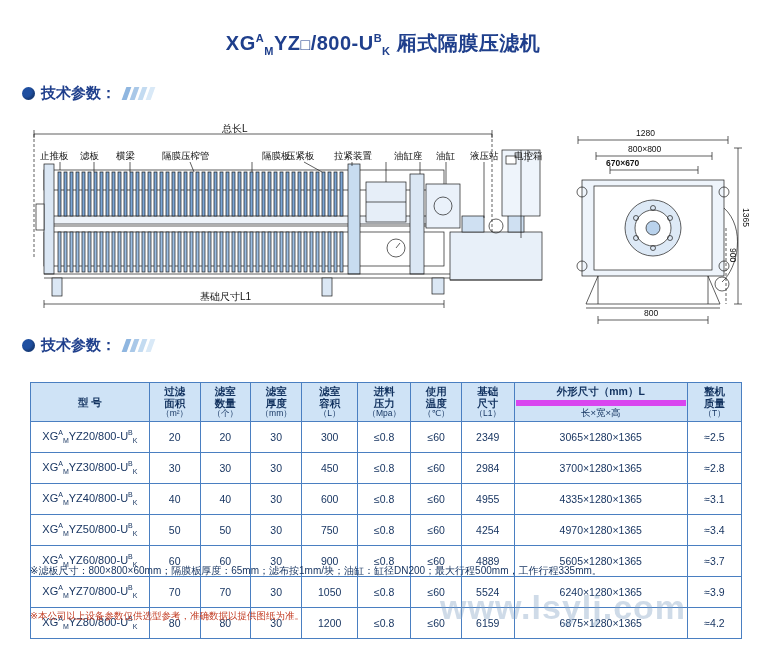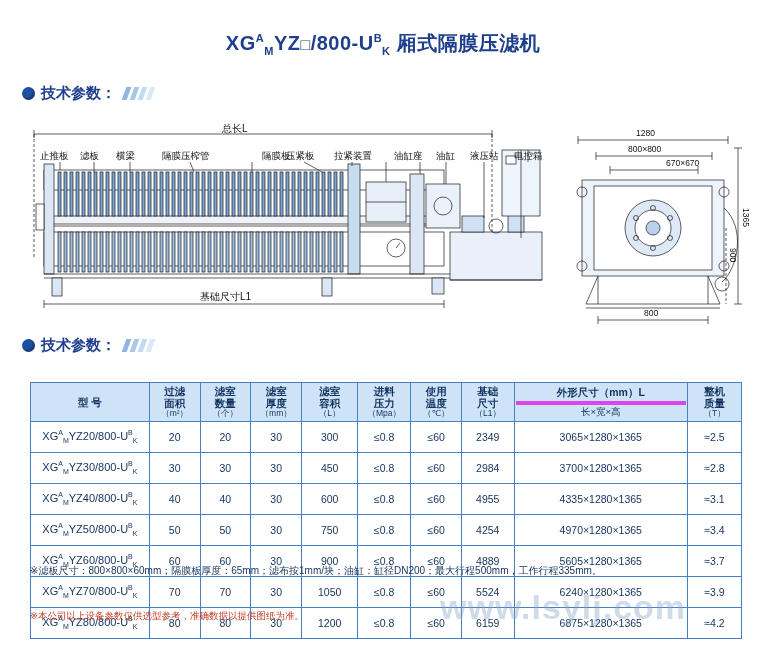--- a/index.html
+++ b/index.html
@@ -353,21 +353,21 @@
     <div class="dlabel" style="left:264px;top:42px;">压紧板</div>
     <div class="dlabel" style="left:312px;top:42px;">拉紧装置</div>
     <div class="dlabel" style="left:372px;top:42px;">油缸座</div>
     <div class="dlabel" style="left:414px;top:42px;">油缸</div>
     <div class="dlabel" style="left:448px;top:42px;">液压站</div>
     <div class="dlabel" style="left:492px;top:42px;">电控箱</div>
     <div class="dlabel" style="left:178px;top:182px;font-size:10px;">基础尺寸L1</div>
 
     <div class="dim" style="left:614px;top:20px;">1280</div>
     <div class="dim" style="left:606px;top:36px;">800×800</div>
-    <div class="dim" style="left:644px;top:50px;">670×670</div>
+    <div class="dim" style="left:584px;top:50px;font-weight:bold;">670×670</div>
     <div class="dim vert" style="left:719px;top:100px;">1365</div>
     <div class="dim vert" style="left:706px;top:140px;">900</div>
     <div class="dim" style="left:622px;top:200px;">800</div>
   </div>
 
   <div class="sec" id="sec2">
     <span class="bullet"></span>
     <span class="txt">技术参数：</span>
     <span class="slashes">
         <i></i>
@@ -400,21 +400,21 @@
             进料<br>压力<span class="unit">（Mpa）</span>
           </th>
           <th style="width:50px;">
             使用<br>温度<span class="unit">（℃）</span>
           </th>
           <th style="width:52px;">
             基础<br>尺寸<span class="unit">（L1）</span>
           </th>
           <th style="width:180px;">
             <span>外形尺寸（mm）L</span>
-            <span class="unit" style="border-top:4px solid #d946ef;margin-top:2px;padding-top:2px;font-size:9.5px;">长×宽×高</span>
+            <span class="unit" style="border-top:6px solid #d946ef;margin-top:2px;padding-top:2px;font-size:9.5px;">长×宽×高</span>
           </th>
           <th style="width:54px;">
             整机<br>质量<span class="unit">（T）</span>
           </th>
         </tr>
       </thead>
       <tbody>
 
         <tr>
           <td class="model"><span>XG</span><span class="sup2">A</span><span class="sub2">M</span><span>YZ20/800-U</span><span class="sup2">B</span><span class="sub2">K</span></td>

